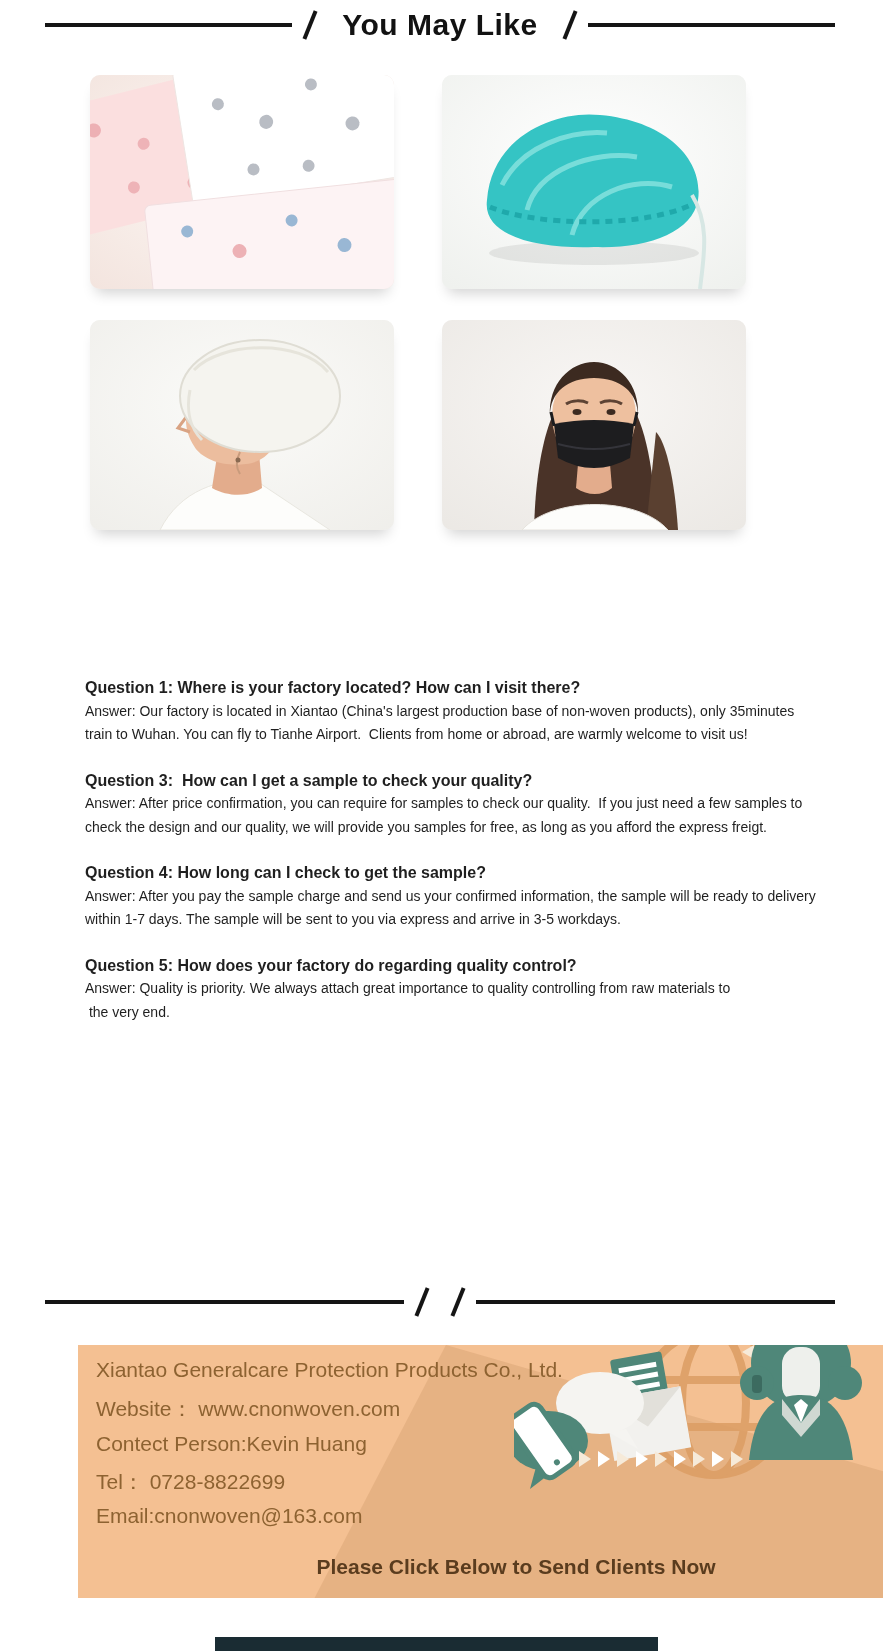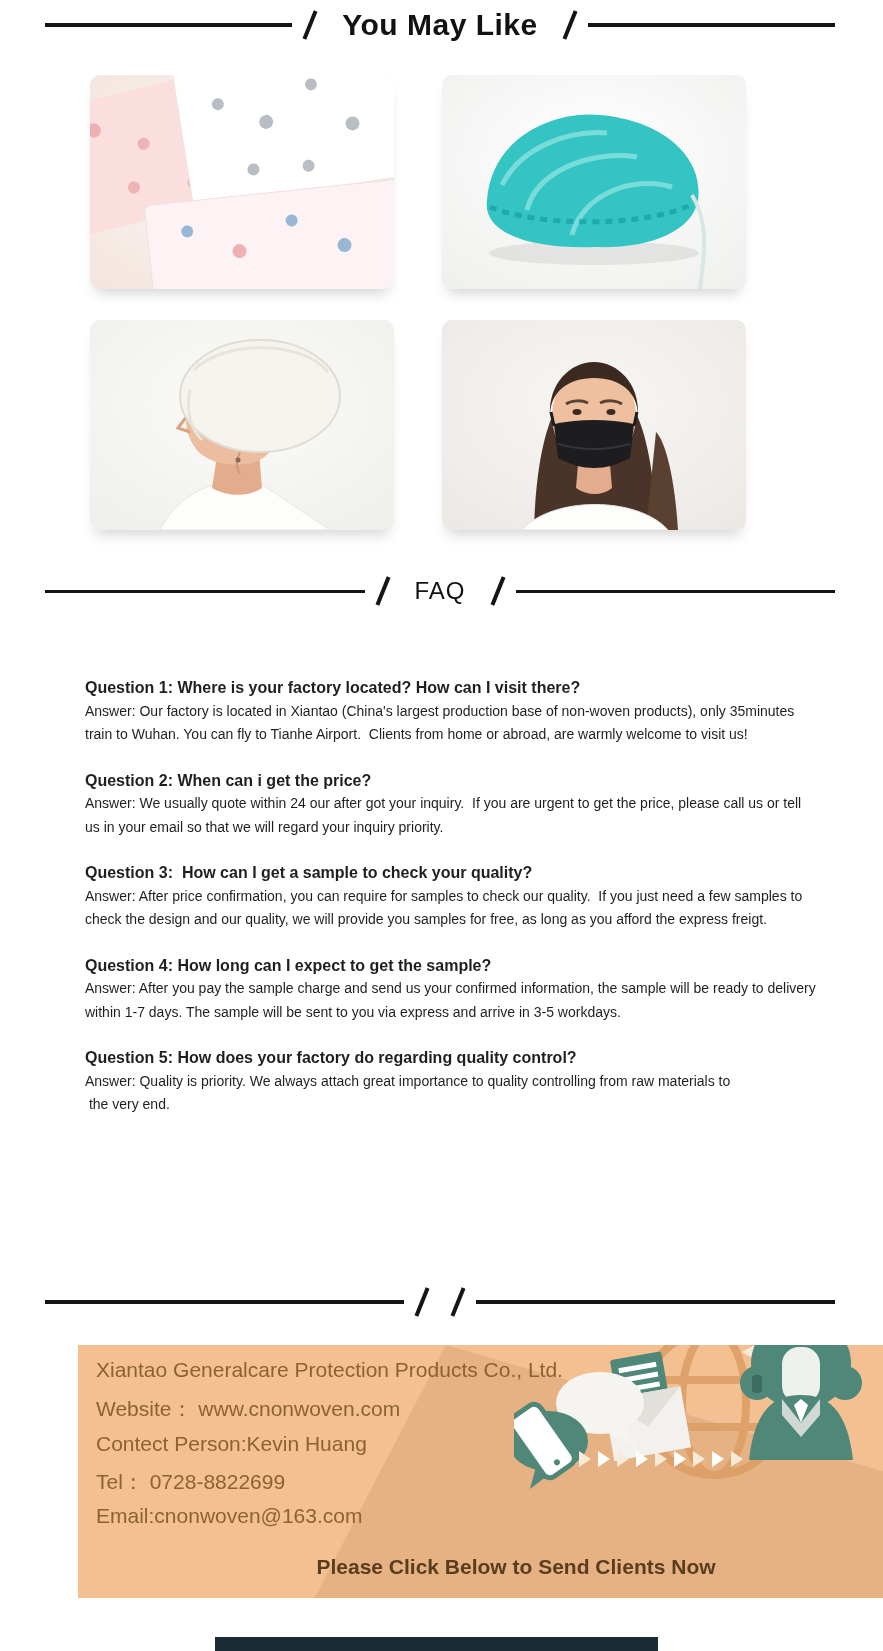--- a/index.html
+++ b/index.html
@@ -160,43 +160,32 @@
         <path d="M124 84 C130 80 140 80 146 83 M158 83 C164 80 174 80 180 84" stroke="#5d4334" stroke-width="3" fill="none"></path>
         <ellipse cx="135" cy="92" rx="4.5" ry="3" fill="#3c2a20"></ellipse>
         <ellipse cx="169" cy="92" rx="4.5" ry="3" fill="#3c2a20"></ellipse>
         <path d="M112 104 Q152 96 192 104 L188 138 Q152 158 116 138 Z" fill="#1d1d1f"></path>
         <path d="M112 106 L109 92 M192 106 L195 92" stroke="#1d1d1f" stroke-width="3" fill="none"></path>
         <path d="M116 124 Q152 134 188 124" stroke="#34343a" stroke-width="2" fill="none"></path>
       </svg>
     </div>
   </div>
 
-  <div class="sec-header hdr-faq">
-    <div class="rule"></div>
-    <div class="slash"></div>
-    <h2 class="sec-title">FAQ</h2>
-    <div class="slash"></div>
-    <div class="rule"></div>
-  </div>
 
   <div class="faq-list">
     <div class="qa">
       <div class="q">Question 1: Where is your factory located? How can I visit there?</div>
       <div class="a">Answer: Our factory is located in Xiantao (China's largest production base of non-woven products), only 35minutes train to Wuhan. You can fly to Tianhe Airport.  Clients from home or abroad, are warmly welcome to visit us!</div>
     </div>
     <div class="qa">
-      <div class="q">Question 2: When can i get the price?</div>
-      <div class="a">Answer: We usually quote within 24 our after got your inquiry.  If you are urgent to get the price, please call us or tell us in your email so that we will regard your inquiry priority.</div>
-    </div>
-    <div class="qa">
       <div class="q">Question 3:  How can I get a sample to check your quality?</div>
       <div class="a">Answer: After price confirmation, you can require for samples to check our quality.  If you just need a few samples to check the design and our quality, we will provide you samples for free, as long as you afford the express freigt.</div>
     </div>
     <div class="qa">
-      <div class="q">Question 4: How long can I expect to get the sample?</div>
+      <div class="q">Question 4: How long can I check to get the sample?</div>
       <div class="a">Answer: After you pay the sample charge and send us your confirmed information, the sample will be ready to delivery within 1-7 days. The sample will be sent to you via express and arrive in 3-5 workdays.</div>
     </div>
     <div class="qa">
       <div class="q">Question 5: How does your factory do regarding quality control?</div>
       <div class="a">Answer: Quality is priority. We always attach great importance to quality controlling from raw materials to
  the very end.</div>
     </div>
   </div>
 
   <div class="sec-header hdr-contact">

